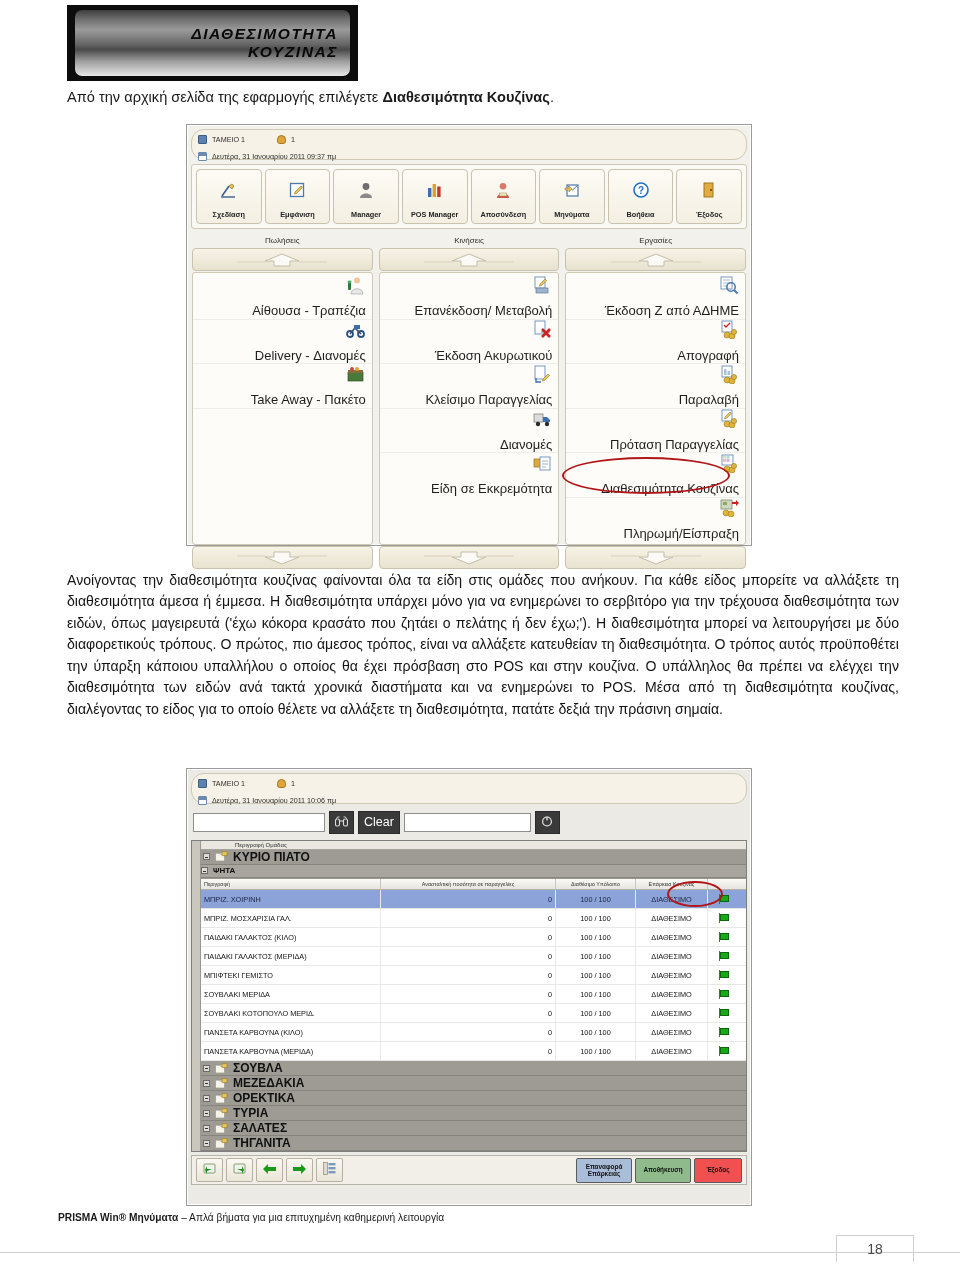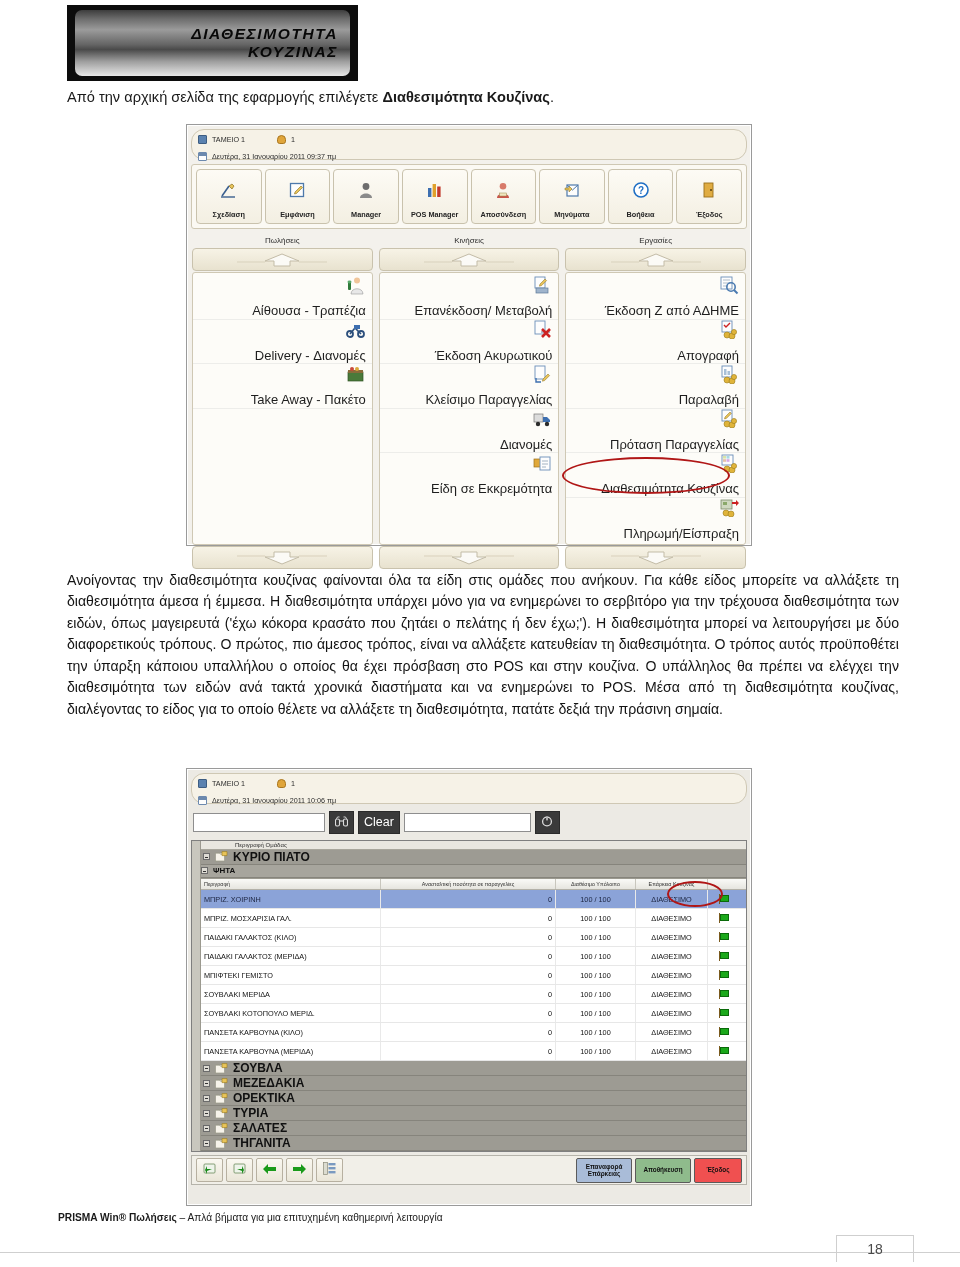--- a/index.html
+++ b/index.html
@@ -906,17 +906,17 @@
       </span>
     </div>
     <div class="spacer"></div>
     <div class="cbtn restore">Επαναφορά Επάρκειας</div>
     <div class="cbtn save">Αποθήκευση</div>
     <div class="cbtn exit">Έξοδος</div>
   </div>
 
 </div>
 
-<div class="footer"><span>PRISMA Win® Πωλήσεις</span><span class="norm"> – Απλά βήματα για μια επιτυχημένη καθημερινή λειτουργία</span></div>
+<div class="footer"><span>PRISMA Win® Μηνύματα</span><span class="norm"> – Απλά βήματα για μια επιτυχημένη καθημερινή λειτουργία</span></div>
 <div class="footer-rule"></div>
 <div class="pagebox">
     <span>18</span>
   </div>
 
 </body></html>

